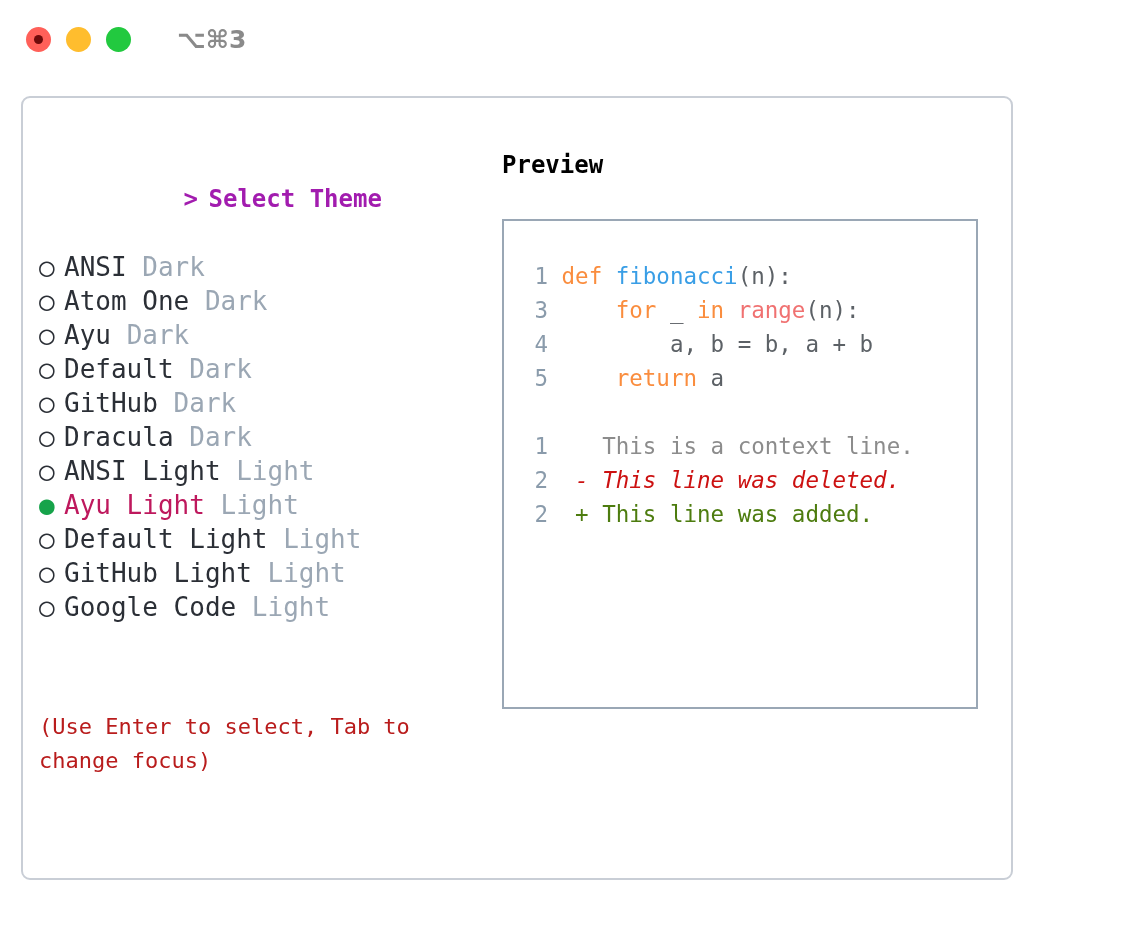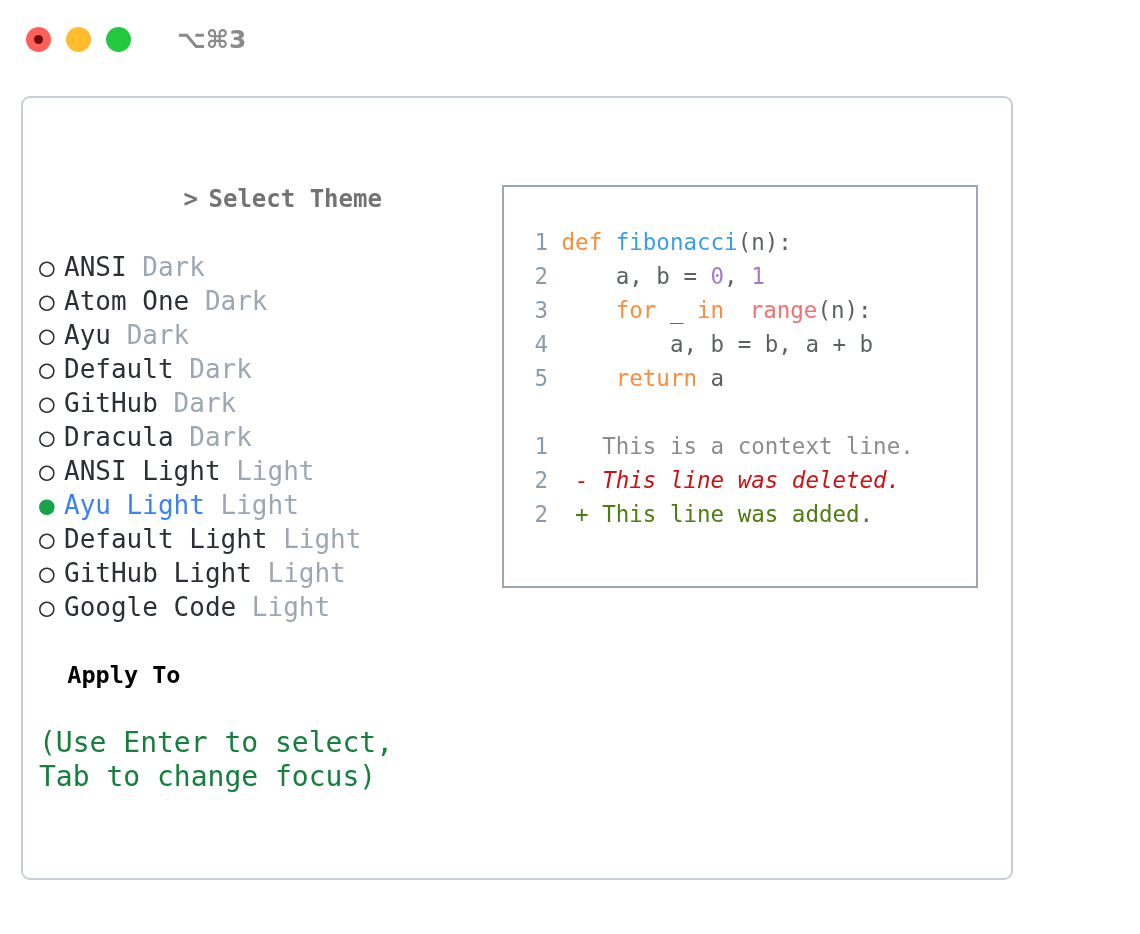--- a/index.html
+++ b/index.html
@@ -101,54 +101,54 @@
   .list-line {
     font-size: 26px;
     line-height: 34px;
     white-space: pre;
     color: #2b2f36;
     letter-spacing: 0px;
   }
 
   .heading {
     font-weight: bold;
-    color: #737373;
+    color: #a21caf;
     font-size: 24px;
   }
   .marker {
     display: inline-block;
     width: 25px;
   }
   .radio {
     display: inline-block;
     width: 25px;
     color: #2b2f36;
   }
   .radio.sel { color: #16a34a; }
-  .label-sel { color: #3b82f6; }
+  .label-sel { color: #be185d; }
   .tag {
     color: #9ba7b4;
   }
 
   .section-gap { height: 34px; }
 
   .apply-heading {
     font-size: 23.5px;
     line-height: 34px;
     white-space: pre;
     color: #000000;
     font-weight: bold;
     letter-spacing: 0px;
   }
 
   .hint {
-    margin-top: 34px;
-    font-size: 28px;
-    line-height: 34px;
-    color: #15803d;
+    margin-top: 52px;
+    font-size: 22px;
+    line-height: 34px;
+    color: #b91c1c;
     width: 400px;
     white-space: pre-wrap;
     letter-spacing: 0px;
   }
 
   
   .right-col {
     position: absolute;
     left: 479px;
     top: 50px;
@@ -157,21 +157,21 @@
   .preview-title {
     font-size: 24px;
     font-weight: bold;
     color: #000000;
     line-height: 34px;
     letter-spacing: 0px;
   }
   .preview-box {
     margin-top: 37px;
     width: 476px;
-    height: 403px;
+    height: 490px;
     border: 2px solid #9aa7b5;
     box-sizing: border-box;
     background: #ffffff;
     padding: 38px 0 0 18px;
   }
 
   .code-line {
     font-size: 22.5px;
     line-height: 34px;
     white-space: pre;
@@ -179,21 +179,21 @@
   }
   .ln {
     color: #8a9bab;
     display: inline-block;
     width: 26px;
     text-align: right;
   }
   .kw   { color: #fa8d3e; }
   .fn   { color: #399ee6; }
   .num  { color: #a37acc; }
-  .blt  { color: #f07171; margin-left: 12px; }
+  .blt  { color: #f07171; }
   .pln  { color: #5c6166; }
   .punc { color: #5c6166; }
 
   .blank-line { height: 34px; }
 
   .d-ctx { color: #8c8c8c; }
   .d-del { color: #cc1111; font-style: italic; }
   .d-add { color: #4d7c0f; }
 </style>
 </head>
@@ -230,32 +230,31 @@
             <div class="list-line"><span class="radio">○ </span><span>Dracula </span><span class="tag">Dark</span></div>
             <div class="list-line"><span class="radio">○ </span><span>ANSI Light </span><span class="tag">Light</span></div>
             <div class="list-line"><span class="radio sel">● </span><span class="label-sel">Ayu Light </span><span class="tag">Light</span></div>
             <div class="list-line"><span class="radio">○ </span><span>Default Light </span><span class="tag">Light</span></div>
             <div class="list-line"><span class="radio">○ </span><span>GitHub Light </span><span class="tag">Light</span></div>
             <div class="list-line"><span class="radio">○ </span><span>Google Code </span><span class="tag">Light</span></div>
           </div>
 
         <div class="section-gap"></div>
 
-        <div class="apply-heading">  Apply To</div>
 
 
         <div class="hint">(Use Enter to select, Tab to change focus)</div>
       </div>
 
       <div class="right-col">
+        <div class="preview-title">Preview</div>
 
         <div class="preview-box">
           <div id="code-block">
               <div class="code-line"><span class="ln">1</span><span> </span><span class="kw">def </span><span class="fn">fibonacci</span><span class="punc">(n):</span></div>
-              <div class="code-line"><span class="ln">2</span><span> </span><span class="pln">    a, b = </span><span class="num">0</span><span class="pln">, </span><span class="num">1</span></div>
               <div class="code-line"><span class="ln">3</span><span> </span><span class="pln">    </span><span class="kw">for</span><span class="pln"> _ </span><span class="kw">in</span><span class="pln"> </span><span class="blt">range</span><span class="punc">(n):</span></div>
               <div class="code-line"><span class="ln">4</span><span> </span><span class="pln">        a, b = b, a + b</span></div>
               <div class="code-line"><span class="ln">5</span><span> </span><span class="pln">    </span><span class="kw">return</span><span class="pln"> a</span></div>
             </div>
           <div class="blank-line"></div>
           <div id="diff-block">
               <div class="code-line"><span class="ln">1</span><span class="d-ctx">    This is a context line.</span></div>
               <div class="code-line"><span class="ln">2</span><span class="d-del">  - This line was deleted.</span></div>
               <div class="code-line"><span class="ln">2</span><span class="d-add">  + This line was added.</span></div>
             </div>

